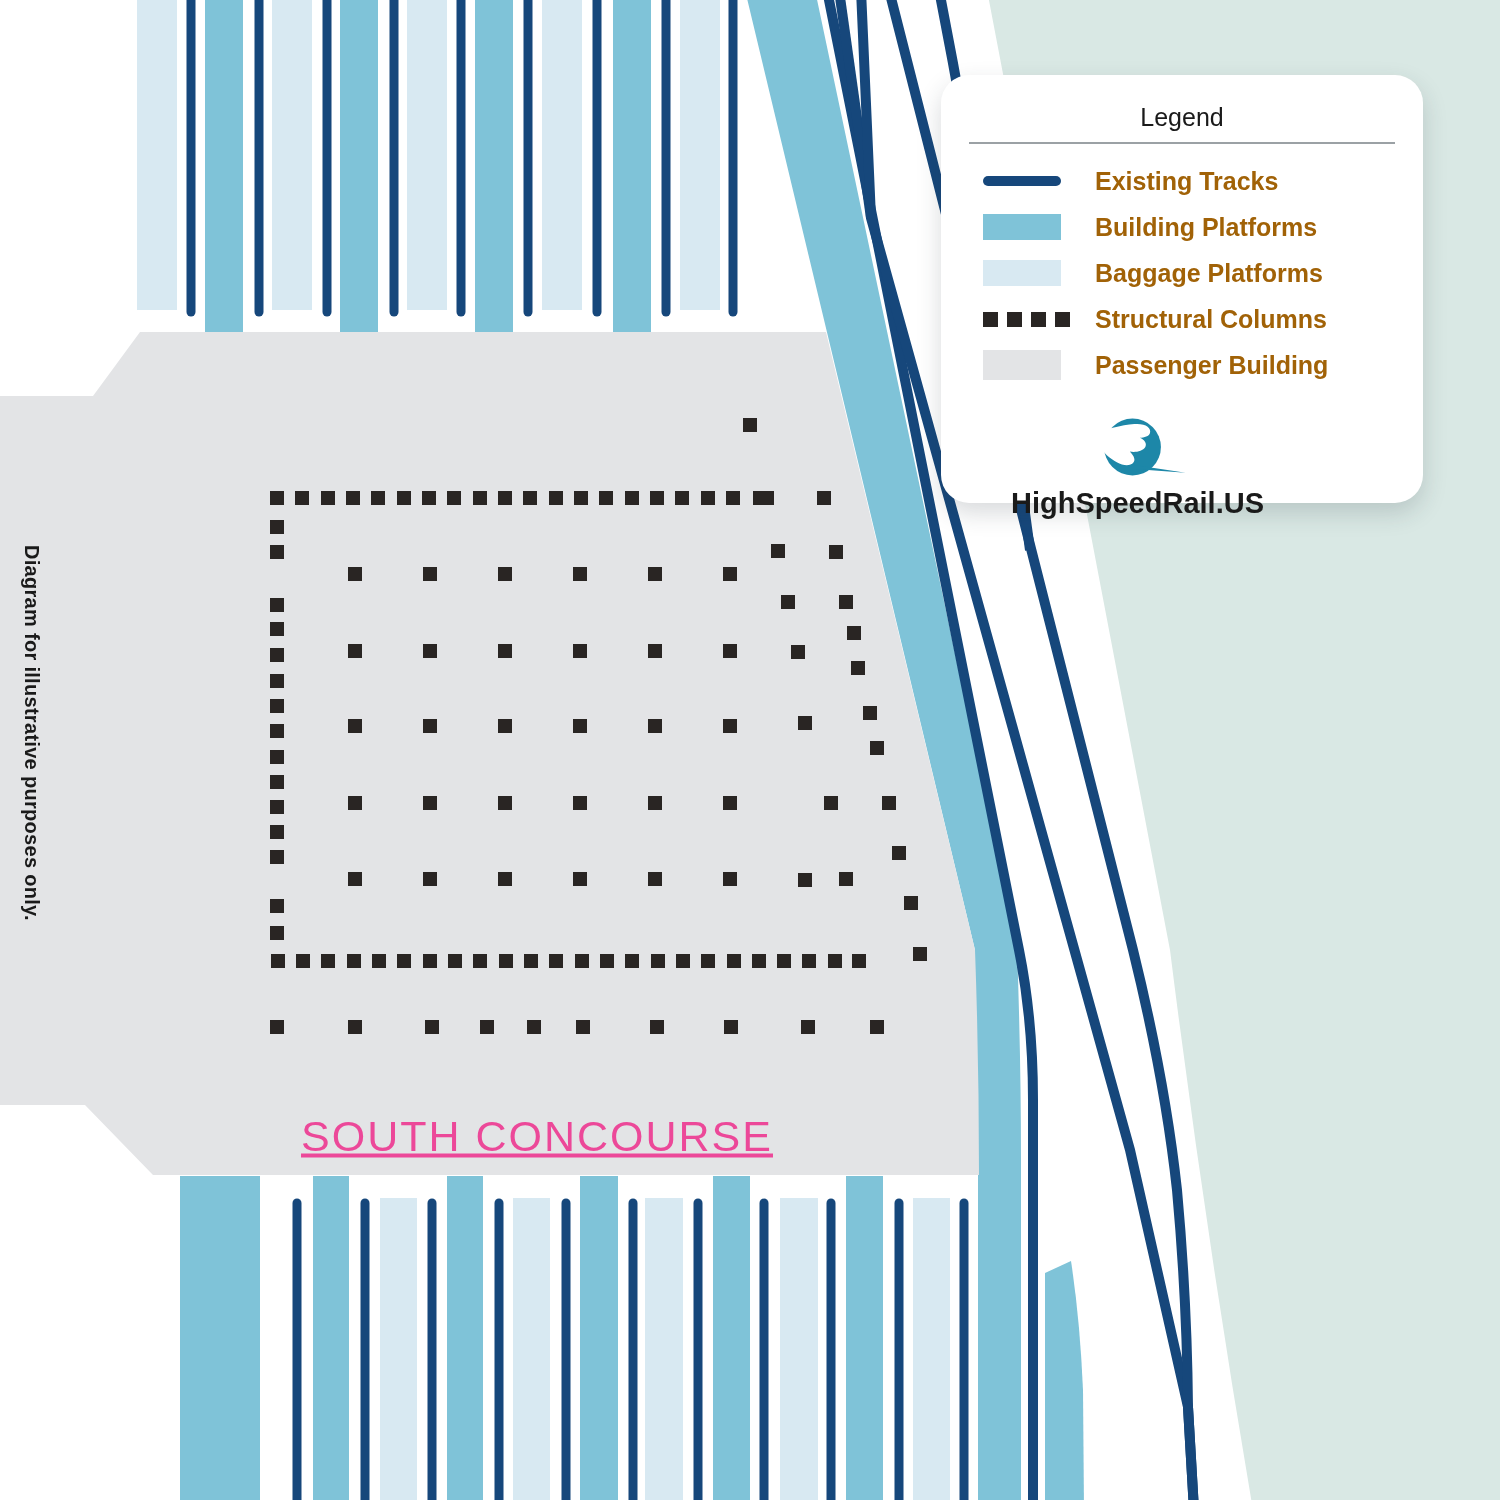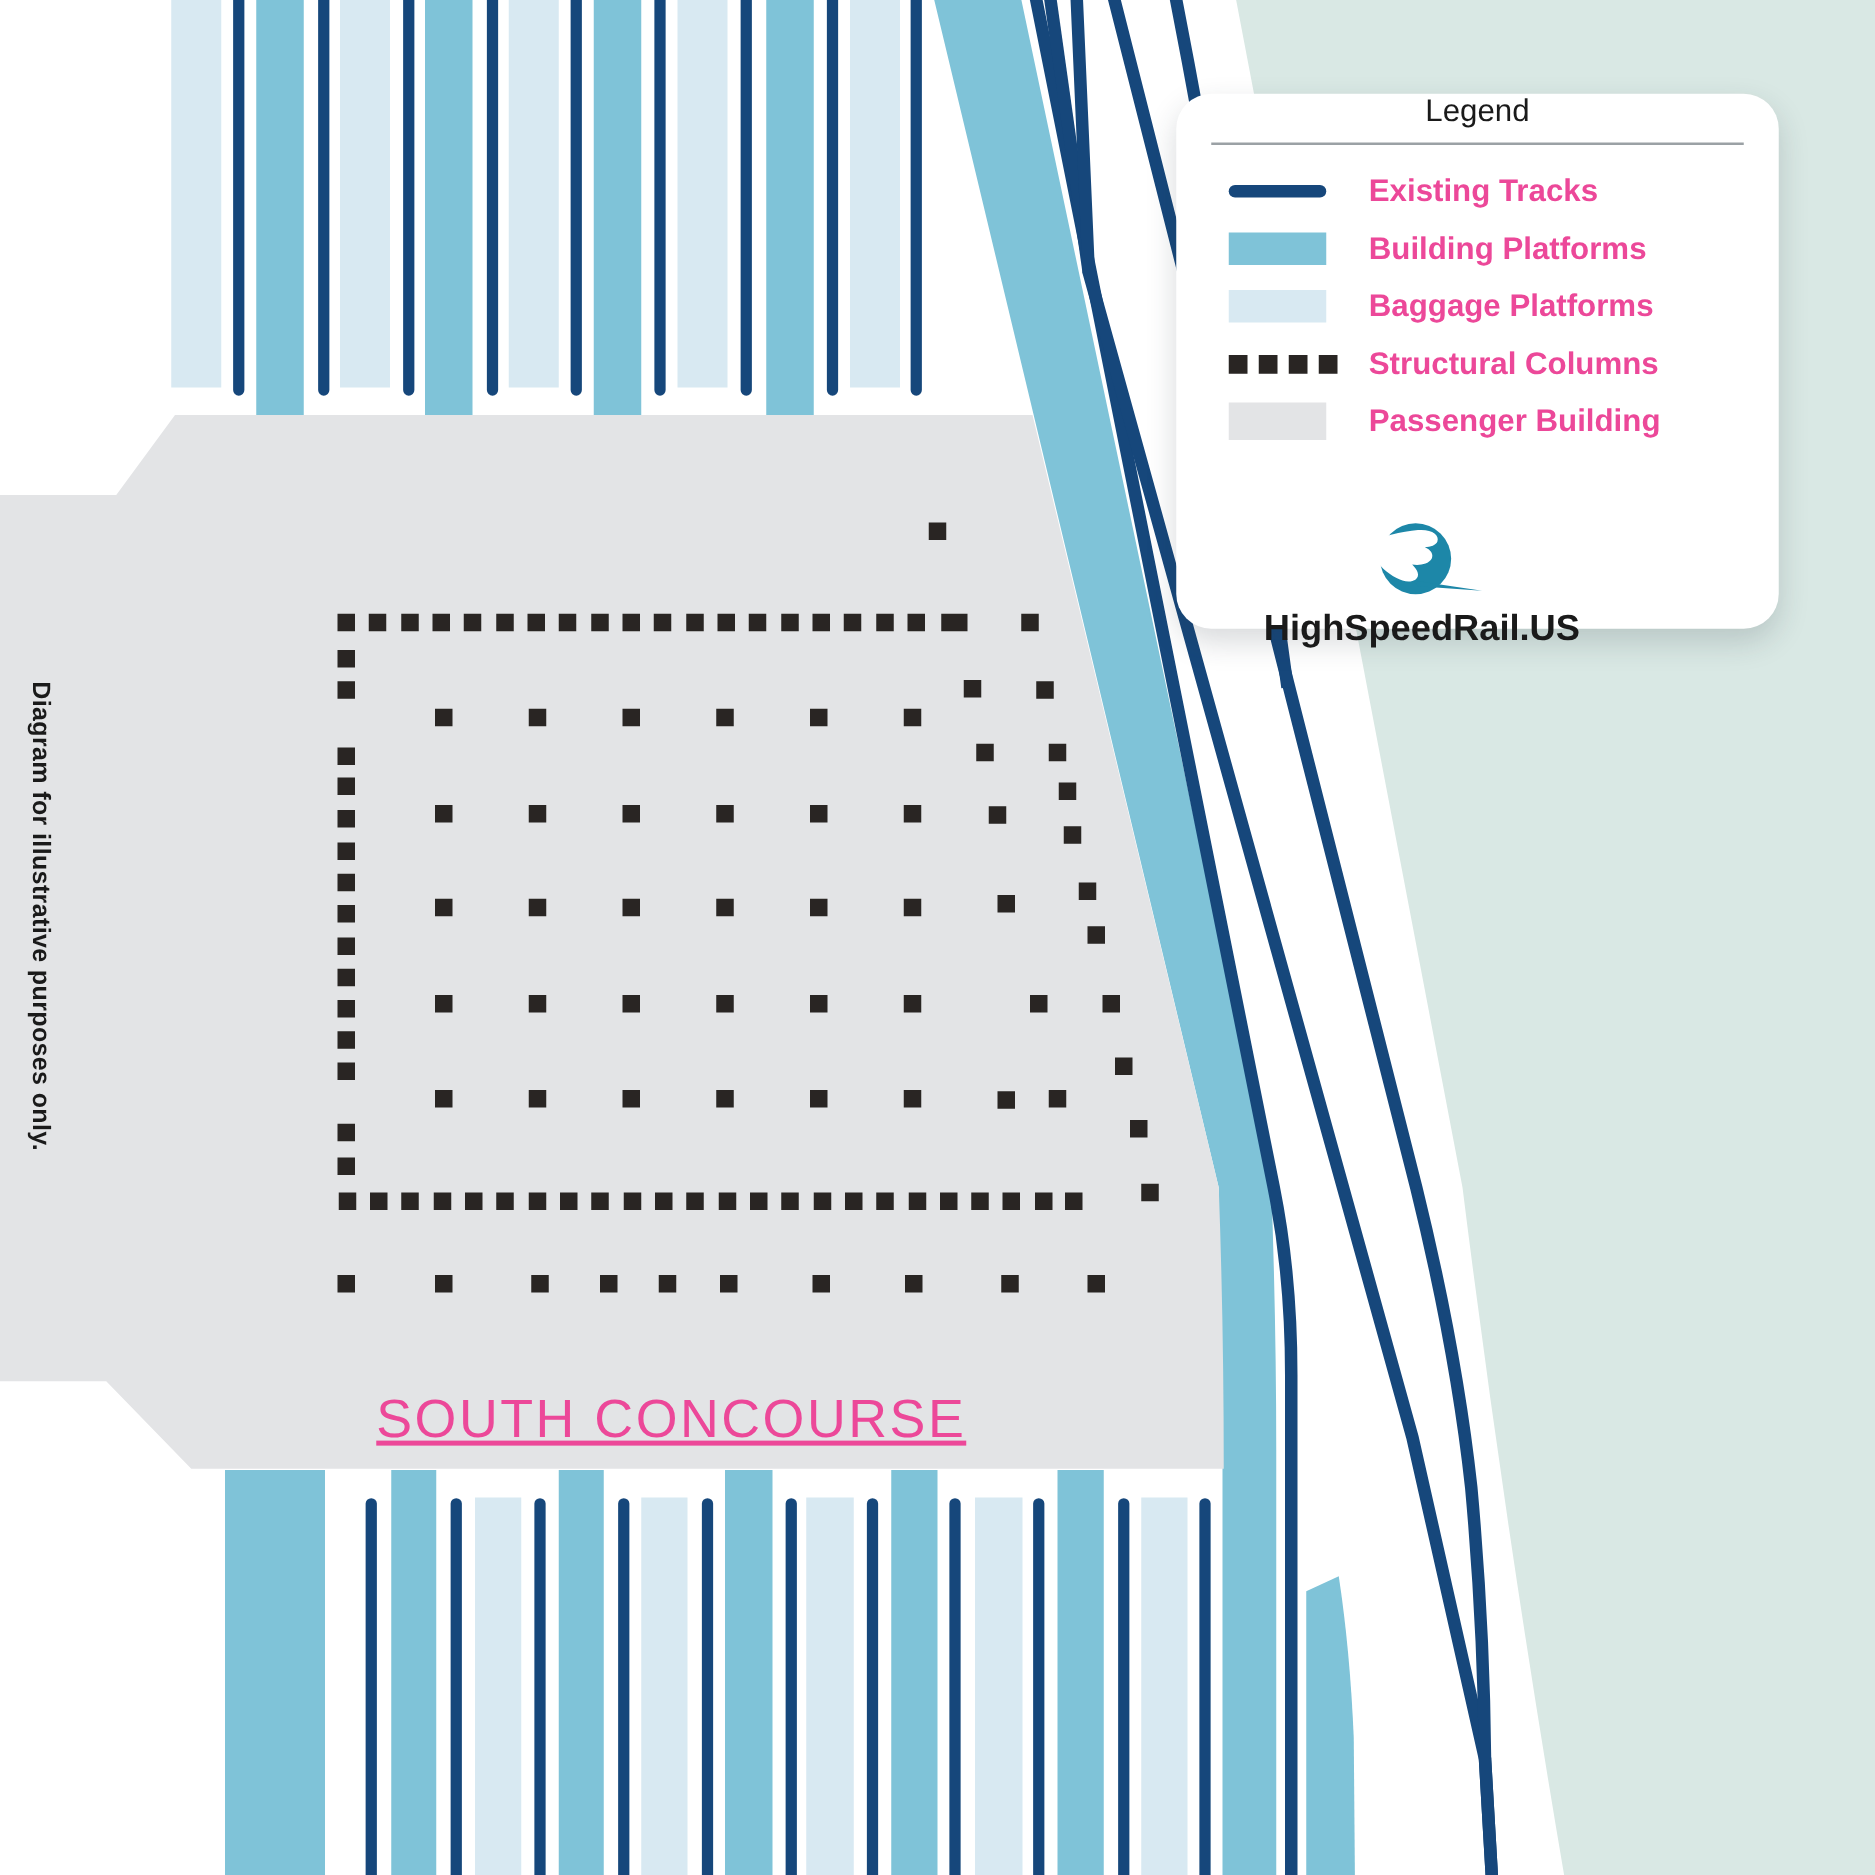--- a/index.html
+++ b/index.html
@@ -18,29 +18,29 @@
     writing-mode:vertical-rl;
     font-size:20px;font-weight:600;color:#1a1a1a;letter-spacing:0.3px;white-space:nowrap;
   }
   
   .legend{
     position:absolute;left:941px;top:75px;width:482px;height:428px;
     background:#ffffff;border-radius:28px;
     box-shadow:0 10px 24px rgba(40,50,60,0.18);
   }
   .legend-title{
-    text-align:center;font-size:25px;font-weight:500;color:#1a1a1a;
+    text-align:center;padding-top:28px;font-size:25px;font-weight:500;color:#1a1a1a;
   }
   .legend-divider{
     height:0;border-top:2px solid #9ba1a5;margin:10px 28px 6px 28px;
   }
   .legend-rows{padding:8px 0 0 42px;}
   .legend-row{display:flex;align-items:center;height:46px;}
   .swatch-cell{width:112px;flex:none;display:flex;align-items:center;}
-  .legend-label{font-size:25px;font-weight:600;color:#ec4899;white-space:nowrap;}
+  .legend-label{font-size:25px;font-weight:600;color:#a16207;white-space:nowrap;}
   .sw-line{width:78px;height:10px;border-radius:5px;}
   .sw-rect{width:78px;height:26px;}
   .sw-rect-tall{width:78px;height:30px;}
   .sw-squares{display:flex;gap:9px;}
   .sw-squares span{width:15px;height:15px;display:block;}
   .brand{position:absolute;left:70px;top:340px;display:flex;align-items:center;gap:8px;flex-direction:column;}
   .brand-text{font-size:29px;font-weight:600;color:#1a1a1a;white-space:nowrap;}
 </style>
 </head>
 <body>

